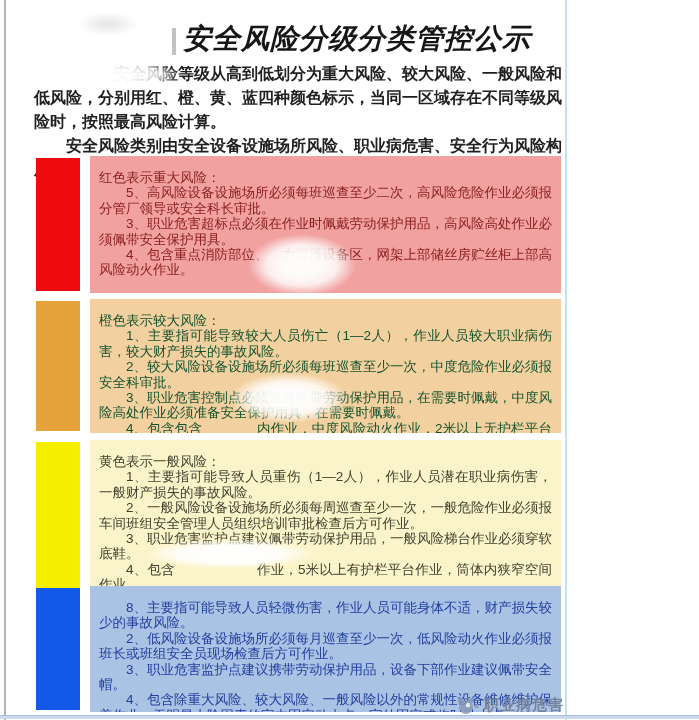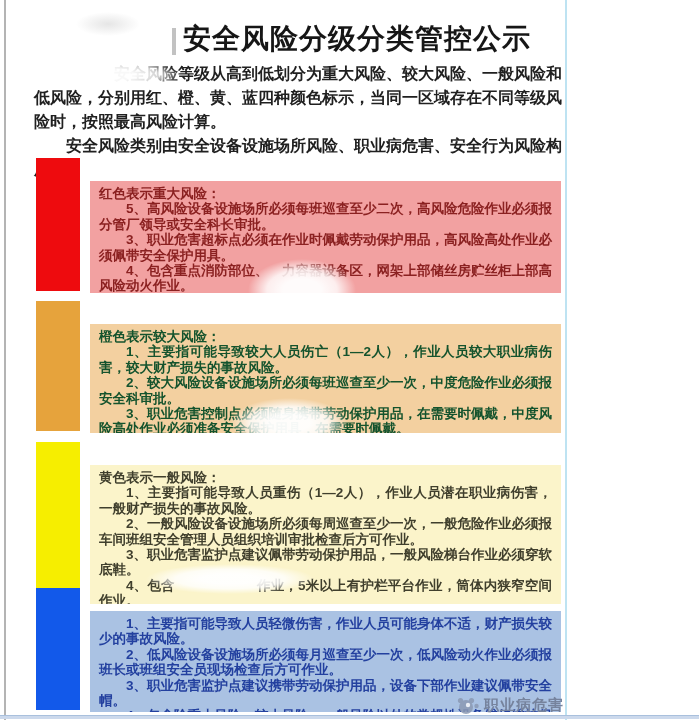--- a/index.html
+++ b/index.html
@@ -6,42 +6,42 @@
   .page{
     position:relative;width:699px;height:720px;background:#ffffff;overflow:hidden;
     font-family:"Liberation Sans","DejaVu Sans",sans-serif;
   }
   .edge-left{position:absolute;left:4px;top:0;width:2px;height:720px;background:#b4b4b4;}
   .edge-right{position:absolute;left:565px;top:0;width:2px;height:720px;background:#bee3f2;}
   .bottom-rule{position:absolute;left:0;top:715px;width:699px;height:3px;background:#ccd9ec;border-top:1px solid #a9c0dd;}
 
   .title{
     position:absolute;left:183px;top:20px;margin:0;
-    font-size:28px;font-weight:bold;color:#161616;letter-spacing:1px;white-space:nowrap;
+    font-size:28px;font-weight:bold;color:#161616;letter-spacing:1px;white-space:nowrap;font-style:italic;
   }
   .title-remnant{position:absolute;left:172px;top:28px;width:4px;height:27px;background:#909090;opacity:.55;}
   .smudge{position:absolute;left:76px;top:12px;width:64px;height:24px;border-radius:50%;
     background:radial-gradient(closest-side,rgba(170,170,170,.30),rgba(170,170,170,0));}
 
   .intro{position:absolute;left:34px;top:62px;width:528px;color:#202020;
     font-size:16px;font-weight:bold;line-height:24px;text-align:justify;}
   .intro p{margin:0;}
   .intro .p1{text-indent:80px;}
   .intro .p2{text-indent:32px;}
   .intro-blur{position:absolute;left:26px;top:59px;width:156px;height:32px;z-index:5;
     background:radial-gradient(closest-side,rgba(255,255,255,.97) 40%,rgba(255,255,255,.8) 70%,rgba(255,255,255,0));}
 
   .section{position:absolute;left:36px;width:525px;}
   .sec-red{top:156px;height:137px;}
   .sec-orange{top:299px;height:134px;}
   .sec-yellow{top:440px;height:164px;}
   .sec-blue{top:586px;height:126px;}
   .bar{position:absolute;left:0;top:2px;bottom:2px;width:44px;}
-  .panel{position:absolute;left:54px;right:0;top:0;bottom:0;padding:5px 9px;overflow:hidden;
-    font-size:13.5px;font-weight:bold;line-height:15.4px;text-align:justify;margin-top:25px;}
+  .panel{position:absolute;left:54px;right:0;top:0;bottom:0;padding:14px 9px;overflow:hidden;
+    font-size:13.5px;font-weight:normal;line-height:15.4px;text-align:justify;}
   .panel p{margin:0;}
   .panel p.item{text-indent:2em;}
 
   .blur-spot{position:absolute;z-index:5;
     background:radial-gradient(closest-side,rgba(255,255,255,.96) 35%,rgba(255,255,255,.82) 65%,rgba(255,255,255,0));}
   .sec-red .blur-spot{left:158px;top:78px;width:108px;height:62px;}
   .sec-orange .blur-spot{left:140px;top:74px;width:118px;height:50px;}
   .sec-yellow .blur-spot{left:56px;top:99px;width:168px;height:30px;}
 
   .watermark{position:absolute;left:456px;top:694px;z-index:6;display:flex;align-items:center;gap:4px;}
@@ -93,21 +93,21 @@
           <p class="item">1、主要指可能导致人员重伤（1—2人），作业人员潜在职业病伤害，一般财产损失的事故风险。</p>
           <p class="item">2、一般风险设备设施场所必须每周巡查至少一次，一般危险作业必须报车间班组安全管理人员组织培训审批检查后方可作业。</p>
           <p class="item">3、职业危害监护点建议佩带劳动保护用品，一般风险梯台作业必须穿软底鞋。</p>
           <p class="item">4、包含　　　　　　作业，5米以上有护栏平台作业，筒体内狭窄空间作业。</p>
           <div class="blur-spot"></div>
         </div>
       </div>
       <div class="section sec-blue">
         <div class="bar" style="background: rgb(18, 89, 234);"></div>
         <div class="panel" style="background: rgb(170, 194, 227); color: rgb(35, 64, 159);">
-          <p class="item">1、主要指可能导致人员轻微伤害，作业人员可能身体不适，财产损失较少的事故风险。</p>
+          <p class="item">8、主要指可能导致人员轻微伤害，作业人员可能身体不适，财产损失较少的事故风险。</p>
           <p class="item">2、低风险设备设施场所必须每月巡查至少一次，低风险动火作业必须报班长或班组安全员现场检查后方可作业。</p>
           <p class="item">3、职业危害监护点建议携带劳动保护用品，设备下部作业建议佩带安全帽。</p>
           <p class="item">4、包含除重大风险、较大风险、一般风险以外的常规性设备维修维护保养作业、无明显火险因素的室内固定动火点、室外固定或临时动火点。</p>
         </div>
       </div>
     </div>
 
   <div class="watermark">
     <svg width="24" height="22" viewBox="0 0 24 22">
       <g fill="#8b99b3" opacity="0.85">

